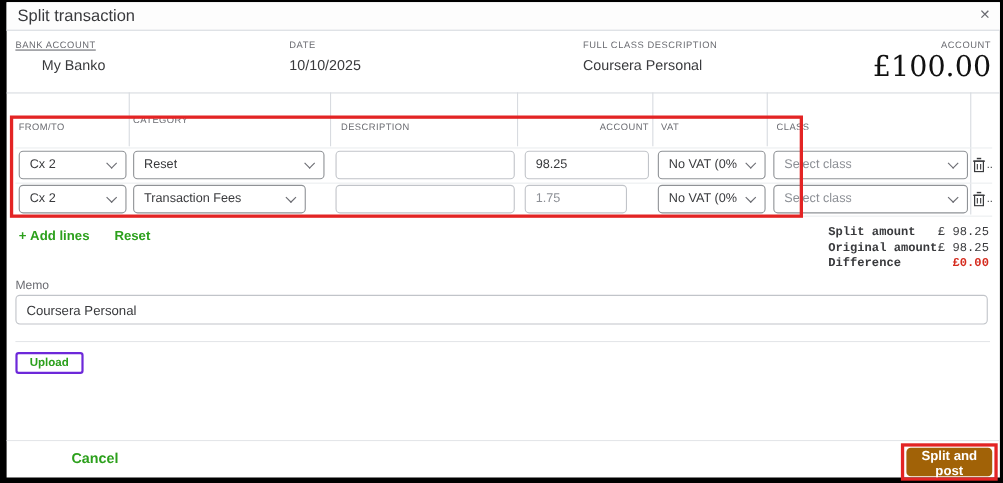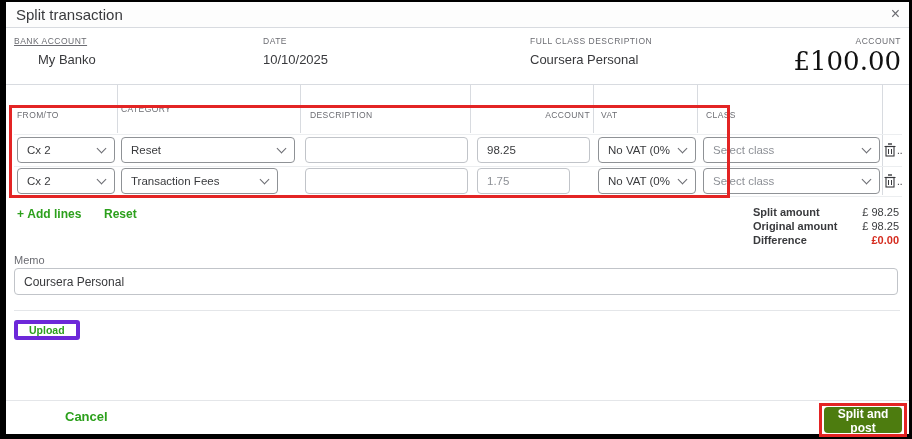--- a/index.html
+++ b/index.html
@@ -42,37 +42,37 @@
     font-family:"Liberation Sans",sans-serif; outline:none; }
   .inp.amount{ }
   .inp.gray{ color:#8d9096; }
 
   .trash-btn{ position:absolute; left:878px; width:26px; height:18px; background:none;
     border:none; cursor:pointer; display:flex; align-items:center; gap:1px;
     color:#393a3d; font-size:10px; padding:0; }
   .linkbtn{ position:absolute; background:none; border:none; cursor:pointer;
     font-weight:bold; font-size:12px; color:#2ca01c; font-family:"Liberation Sans",sans-serif; }
 
-  .totals{ position:absolute; left:747px; top:203px; width:146px; }
+  .totals{ position:absolute; left:747px; top:203px; width:146px;font-family:Liberation Mono, monospace; }
   .totals .trow{ display:flex; justify-content:space-between; height:14px;
     font-size:11px; line-height:14px; }
   .totals .tlabel{ font-weight:bold; color:#393a3d; }
   .totals .tval{ color:#393a3d; }
   .totals .tval.red{ color:#d52b1e; font-weight:bold; }
 
   .memo-label{ position:absolute; left:8px; top:252px; font-size:11px; color:#6b6c72; }
   .memo-input{ left:8px; top:266px; width:884px; height:27px; font-size:12px; }
 
   .upload-btn{ position:absolute; left:8px; top:318px; height:20px; padding:0 11px;
-    background:#fff; border:4px solid #6d28d9; border-radius:3px; color:#2ca01c;
+    background:#fff; border:2px solid #6d28d9; border-radius:3px; color:#2ca01c;
     font-weight:bold; font-size:10.5px; cursor:pointer; font-family:"Liberation Sans",sans-serif; }
 
   .cancel-btn{ left:20px; top:407px; font-size:13px;margin-left:39px; }
   .submit-btn{ position:absolute; left:818px; top:405px; width:78px; height:26px;
-    background:#4d7c0f; border:none; border-radius:4px; color:#fff; font-weight:bold;
+    background:#a16207; border:none; border-radius:4px; color:#fff; font-weight:bold;
     font-size:12px; cursor:pointer; font-family:"Liberation Sans",sans-serif; }
 
   .annotation{ position:absolute; border:3px solid #e32424; z-index:9; pointer-events:none; }
   .anno-table{ left:3px; top:103px; width:721px; height:93px; }
   .anno-submit{ left:813px; top:401px; width:88px; height:34px; }
 
   .received-amount{ position:absolute; right:8px; top:44px;
     font-family:"DejaVu Serif", serif; font-weight:normal; font-size:26px; color:#111; }
   .received-lbl{ position:absolute; right:8px; top:34px; text-align:right; }
 </style>

